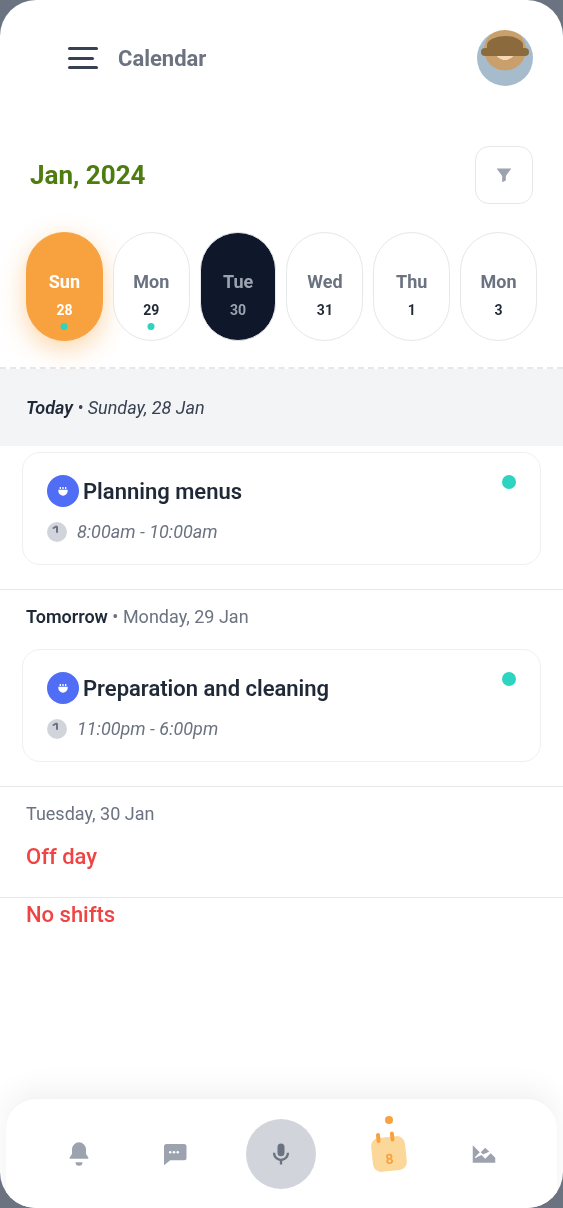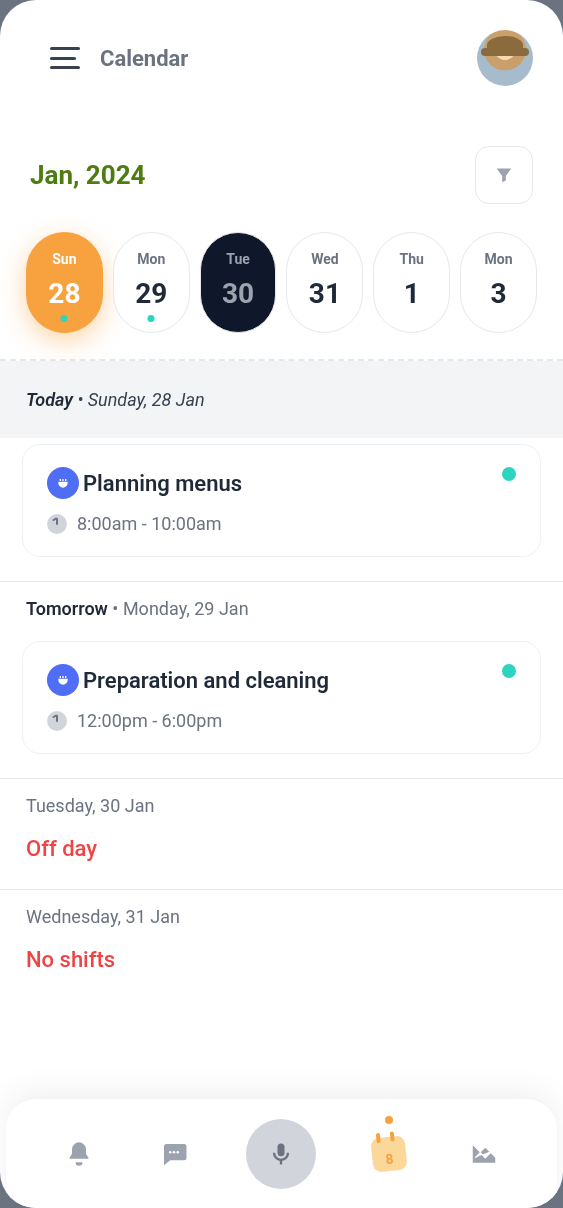--- a/index.html
+++ b/index.html
@@ -17,21 +17,21 @@
     border-radius: 36px;
     overflow: hidden;
     position: relative;
     display: flex;
     flex-direction: column;
   }
   
   .hdr {
     display: flex;
     align-items: center;
-    padding: 30px 30px 20px 50px;
+    padding: 30px 30px 20px 68px;
     gap: 20px;
   }
   .menu-icon {
     width: 30px;
     height: 22px;
     display: flex;
     flex-direction: column;
     justify-content: space-between;
     cursor: pointer;
   }
@@ -105,22 +105,22 @@
     flex: 1;
     min-width: 0;
     border: 1px solid #e5e7eb;
     border-radius: 40px;
     padding: 18px 0 22px 0;
     text-align: center;
     cursor: pointer;
     background:#fff;
     position:relative;
   }
-  .day .dn { font-size: 14px; font-weight: 700; color:#6b7280; }
-  .day .dd { font-size: 28px; font-weight: 700; color:#1f2937; margin-top: 10px; }
+  .day .dn { font-size: 18px; font-weight: 700; color:#6b7280;margin-top:20px; }
+  .day .dd { font-size: 14px; font-weight: 700; color:#1f2937; margin-top: 10px; }
   .day.selected {
     background: #f8a23f;
     border-color: #f8a23f;
     box-shadow: 0 8px 26px rgba(248,162,63,.45);
   }
   .day.selected .dn, .day.selected .dd { color: #fff; }
   .day.muted { background:#0f172a; }
   .day.muted .dn, .day.muted .dd { color:#9ca3af; }
   .day .dot{
     width:7px;height:7px;border-radius:50%;
@@ -153,21 +153,21 @@
     background:#fff;
   }
   .card-title-row{ display:flex; align-items:center; gap:4px; }
   .task-icon{
     width:32px;height:32px;border-radius:50%;
     background:#4f6df5;
     display:flex;align-items:center;justify-content:center;
     flex-shrink:0;
   }
   .card-title { font-size: 22px; font-weight: 600; color:#1f2937; }
-  .card-time-row { display:flex; align-items:center; gap:10px; margin-top:14px; }
+  .card-time-row { display:flex; align-items:center; gap:10px; margin-top:14px;font-style:italic; }
   .clock-icon{
     width:20px;height:20px;border-radius:50%;
     background:#d1d5db;
     position:relative;
     flex-shrink:0;
   }
   .clock-icon::before,.clock-icon::after{
     content:"";position:absolute;background:#6b7280;left:9px;top:4px;width:2px;border-radius:1px;
   }
   .clock-icon::before{height:7px;}
@@ -310,32 +310,29 @@
       <div class="card-title-row">
         <div class="task-icon">
           <svg width="16" height="16" viewBox="0 0 24 24">
               <path fill="#fff" d="M5 10h14v2a7 7 0 01-14 0v-2zm2-4v3h2V6H7zm4 0v3h2V6h-2zm4 0v3h2V6h-2z"></path>
             </svg>
         </div>
         <div class="card-title">Preparation and cleaning</div>
       </div>
       <div class="card-time-row">
         <div class="clock-icon"></div>
-        <div class="card-time">12:00pm - 6:00pm</div>
+        <div class="card-time">11:00pm - 6:00pm</div>
       </div>
     </div>
 
     <div class="sec-hdr single">
       <span>Tuesday, 30 Jan</span>
     </div>
     <div class="plain-text">Off day</div>
 
-    <div class="sec-hdr single" style="border-top:none">
-      <span>Wednesday, 31 Jan</span>
-    </div>
     <div class="plain-text" style="border-bottom:none">No shifts</div>
 
   </div>
 
   <div class="nav">
     <div class="nav-item bell">
       <svg width="28" height="28" viewBox="0 0 24 24">
           <path fill="currentColor" d="M12 2a6 6 0 016 6v4l2 3v1H4v-1l2-3V8a6 6 0 016-6zm0 20a3 3 0 003-3H9a3 3 0 003 3z"></path>
         </svg>
     </div>

